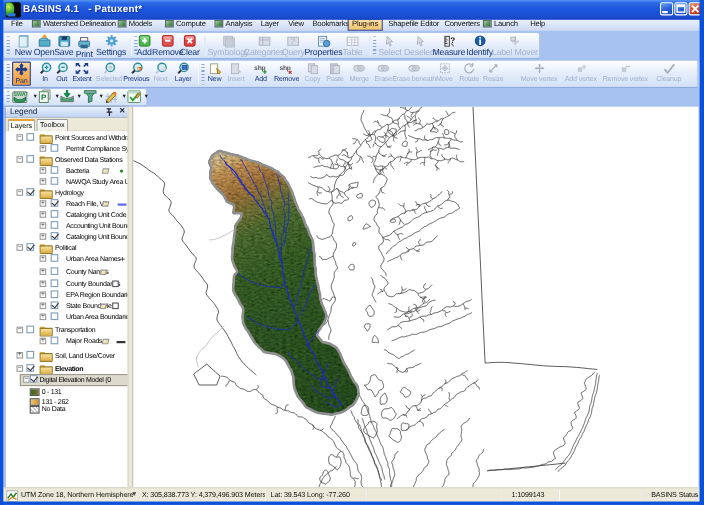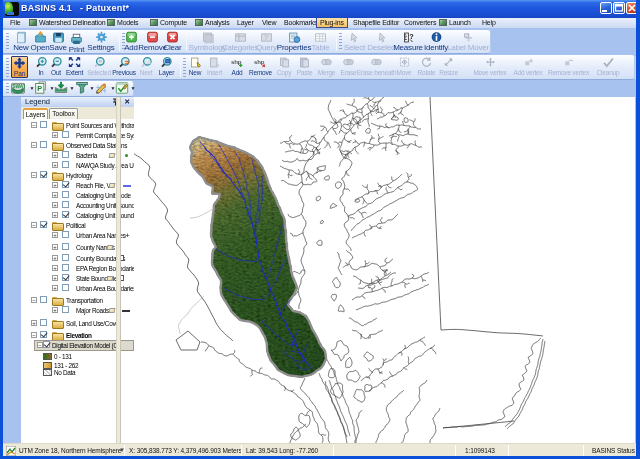--- a/index.html
+++ b/index.html
@@ -25,21 +25,21 @@
 
 #dock{position:absolute;left:3px;top:29px;width:633px;height:68px;background:#a8c2ef}
 .strip{position:absolute;background:linear-gradient(180deg,#fdfeff 0%,#e7eefb 45%,#d2e0f6 100%);border-radius:0 3px 3px 0;border-bottom:1px solid #8fabdd;border-right:1px solid #b6c9ea}
 .grip{position:absolute;left:2px;top:3px;bottom:3px;width:3px;background:repeating-linear-gradient(180deg,#8aa6d8 0,#8aa6d8 1px,transparent 1px,transparent 3px);border-radius:1px}
 .tbb{position:absolute;top:1px;text-align:center;color:#16377e;font-size:7px;letter-spacing:-0.2px;line-height:7px;white-space:nowrap}
 .tbb.dis{color:#a4b1d2}
 .tsep{position:absolute;top:3px;width:1px;background:#b4c6e8;border-right:1px solid #f4f8fe}
 .tbb.on{background:linear-gradient(180deg,#fcd7a2 0%,#f8b35c 45%,#f09a3c 100%);border:1px solid #29357a;border-radius:1px}
 svg.i{display:block;margin:0 auto}
 
-#legend{position:absolute;left:21px;top:97px;width:113px;height:346px;background:#404040;z-index:5}
+#legend{position:absolute;left:5px;top:97px;width:113px;height:346px;background:#404040;z-index:5}
 #lhead{position:absolute;left:0;top:0;width:113px;height:10px;background:linear-gradient(180deg,#e8f0fc,#bdd1f2);font-size:7.5px;color:#123;line-height:10px;padding-left:4px}
 #lhead .x{position:absolute;right:4px;top:0px;font-size:7px;color:#223;font-weight:bold}
 #ltabs{position:absolute;left:0;top:10px;width:113px;height:12px;background:#ece9d8}
 .tab{position:absolute;top:1px;height:11px;font-size:6.5px;text-align:center;border:1px solid #919b9c;border-bottom:none;border-radius:2px 2px 0 0;background:linear-gradient(180deg,#fcfcfb,#f0efe4);line-height:10px}
 .tab.act{border-top:2px solid #e6a13c;background:#fdfdf8;z-index:2}
 #ltree{position:absolute;left:0;top:22px;width:113px;height:324px;background:#fff;overflow:hidden;font-size:7px;color:#000}
 .trow{position:absolute;left:0;height:12px;white-space:nowrap}
 .exp{position:absolute;width:6px;height:6px;border:1px solid #9a9a9a;background:#fff;font-size:6px;line-height:4px;text-align:center;color:#333}
 .cb{position:absolute;width:7px;height:7px;border:1px solid #7f9db9;background:#fff}
 .cb.ck::after{content:"";position:absolute;left:0px;top:0px;width:5px;height:2.5px;border-left:1.4px solid #3a3a3a;border-bottom:1.4px solid #3a3a3a;transform:rotate(-50deg)}

